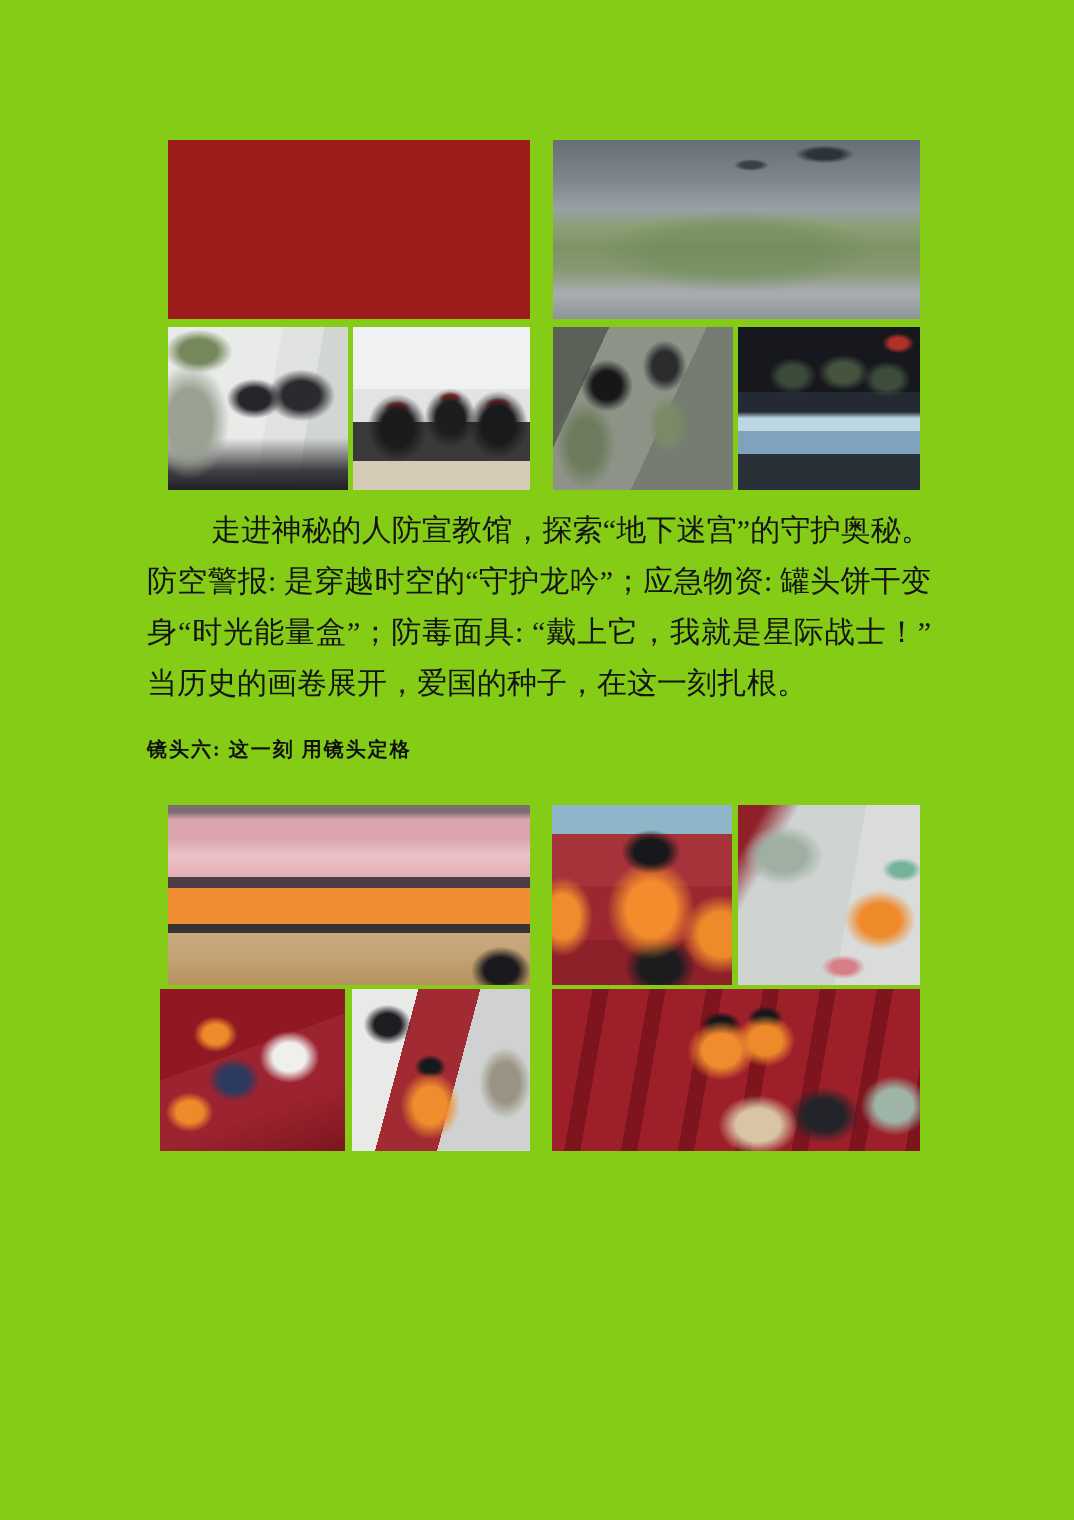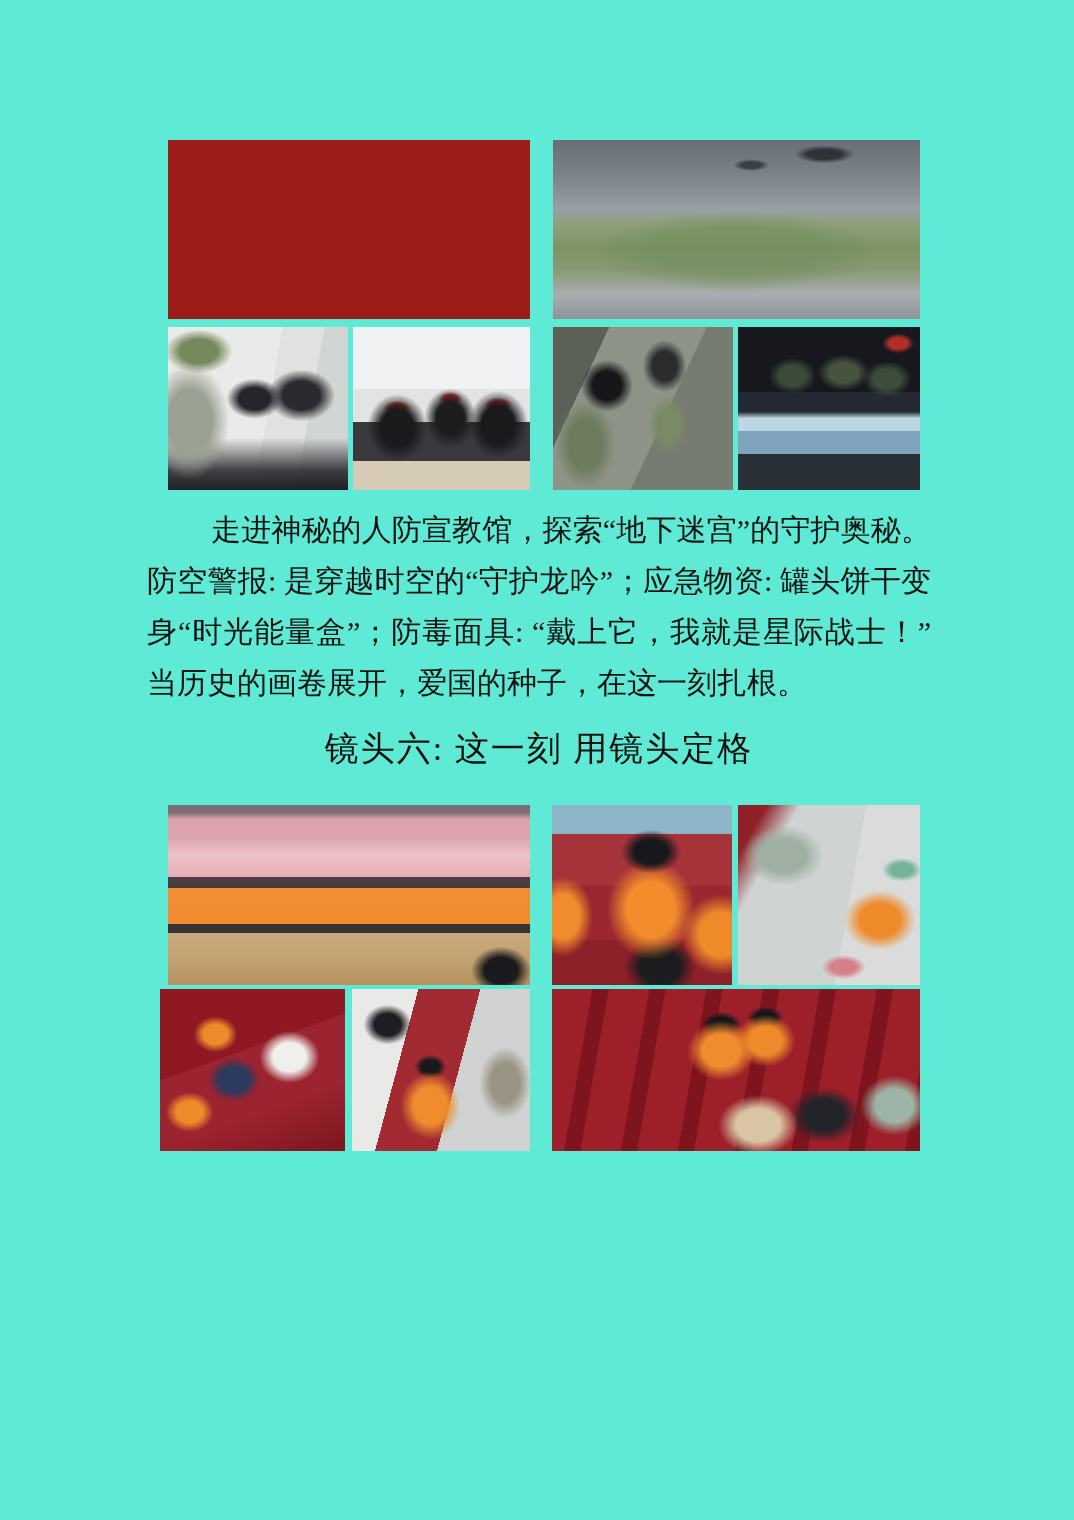--- a/index.html
+++ b/index.html
@@ -4,21 +4,21 @@
 <style>
   html, body {
     margin: 0;
     padding: 0;
     background: #ffffff;
   }
   .page {
     position: relative;
     width: 1074px;
     height: 1520px;
-    background: #5eead4;
+    background: #84cc16;
     overflow: hidden;
     font-family: "Liberation Serif", "DejaVu Serif", serif;
     color: #111111;
   }
   .grid { position: absolute; }
   .grid-top { left: 168px; top: 140px; width: 752px; height: 350px; }
   .grid-bottom { left: 168px; top: 805px; width: 752px; height: 346px; }
   .photo { position: absolute; }
 
   
@@ -159,24 +159,23 @@
     text-justify: inter-character;
     text-indent: 64px;
     color: #141414;
   }
   .section-heading {
     position: absolute;
     left: 147px;
     top: 728px;
     width: 784px;
     margin: 0;
-    font-size: 34px;
+    font-size: 20px;
     line-height: 42px;
-    font-weight: normal;
-    text-align: center;
+    font-weight: bold;
     color: #101010;
     letter-spacing: 2px;
   }
   .page-number {
     position: absolute;
     left: 0;
     top: 1412px;
     width: 1074px;
     text-align: center;
     font-size: 27px;

